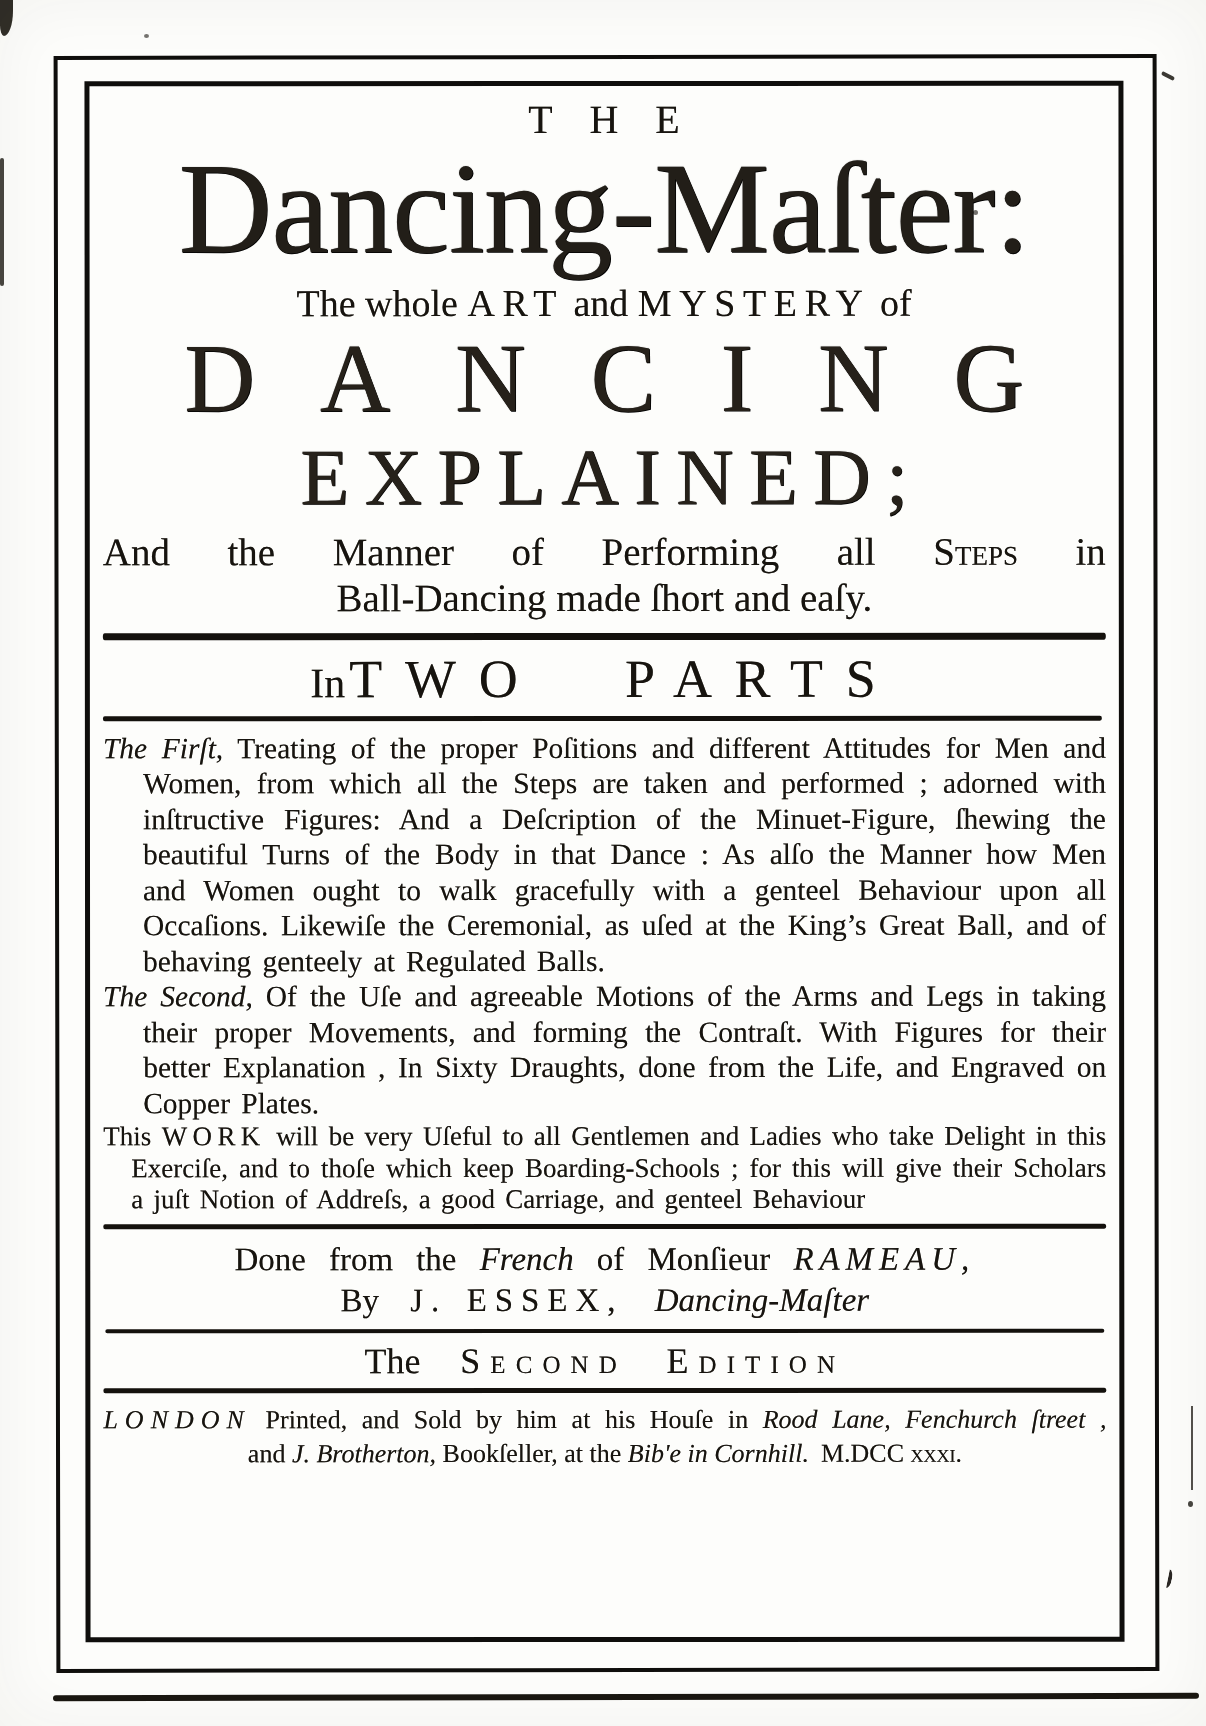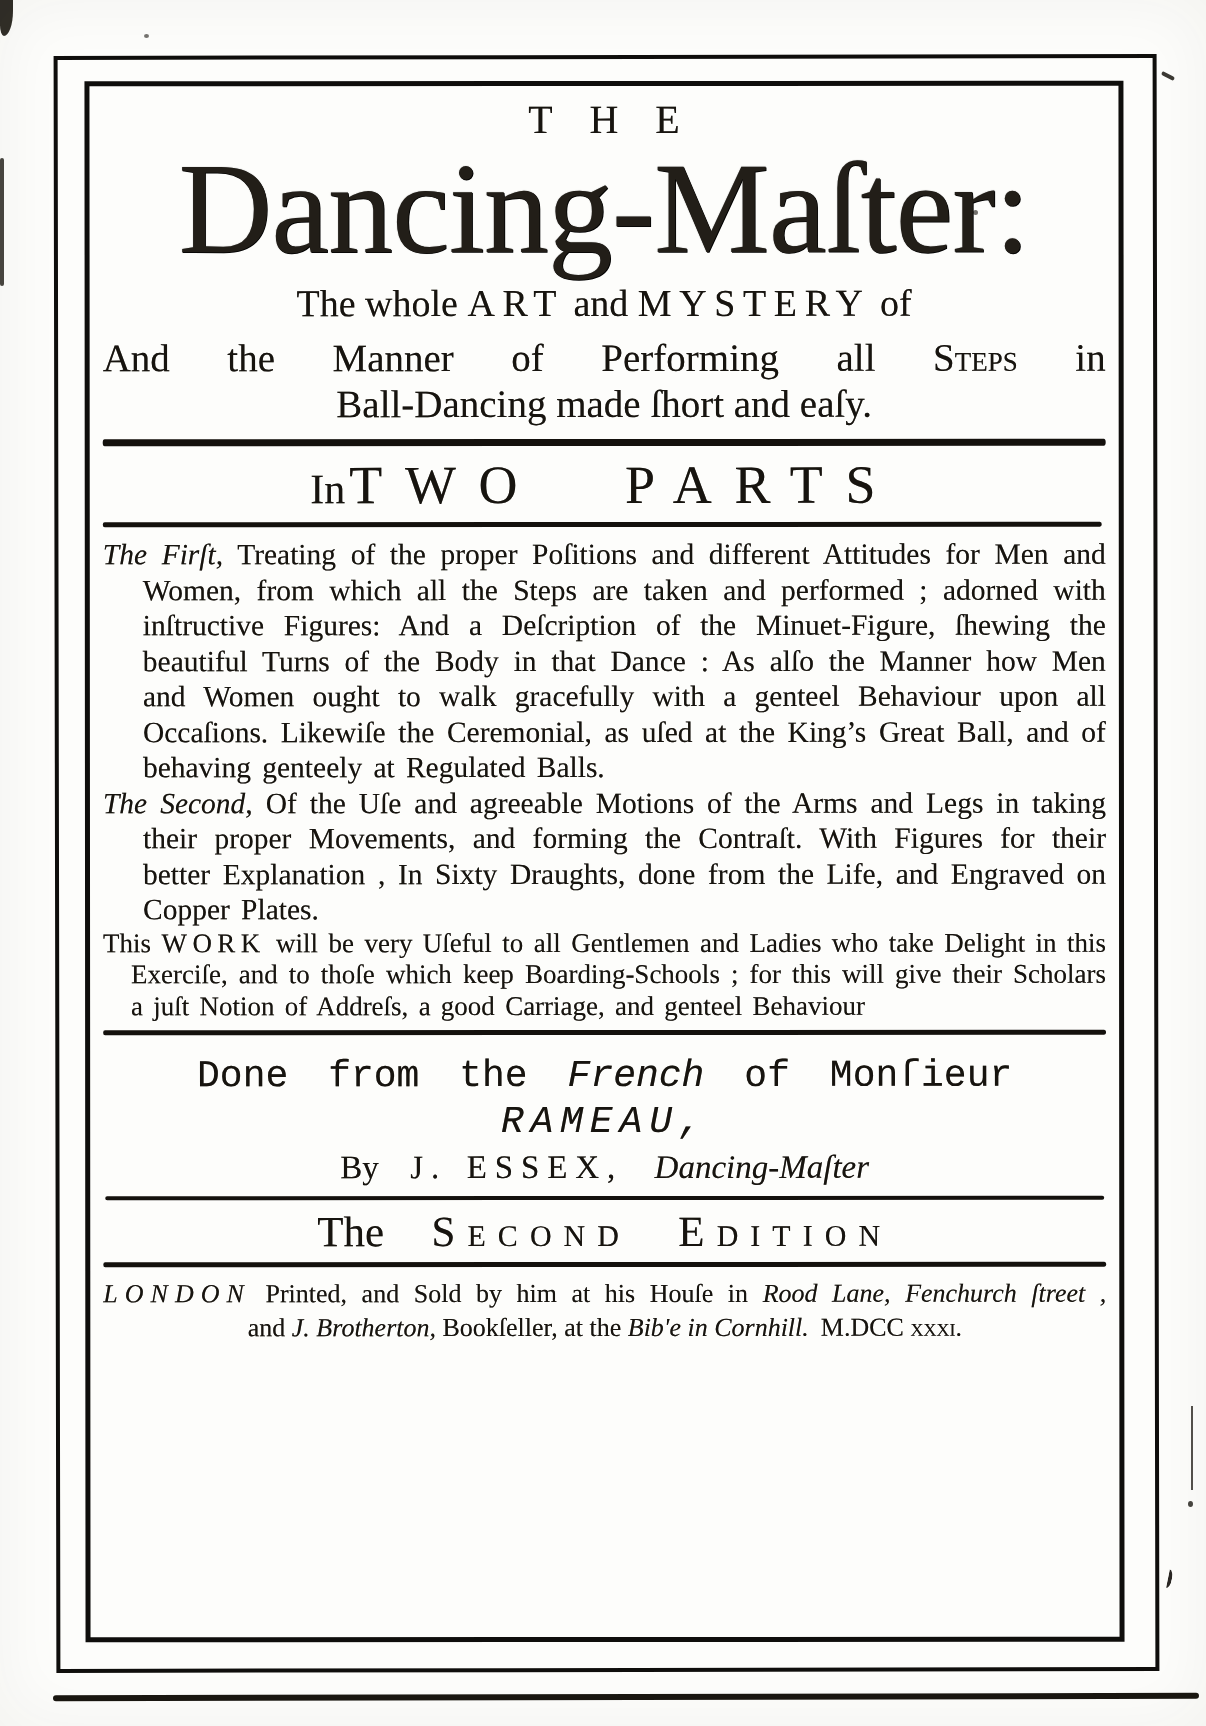--- a/index.html
+++ b/index.html
@@ -50,25 +50,25 @@
   .rule-4 { height:4px; margin:8px 2px 0 2px; }
   .rule-5 { height:5px; margin:6px 0 0 0; }
   .two-parts-line { margin-top:8px; }
   .two-parts-in { font-size:42px; }
   .two-parts-big { font-size:54px; letter-spacing:0.42em; word-spacing:0.9em; }
   .para { font-size:29.5px; line-height:35.5px; text-align:justify; word-spacing:0.13em;
           padding-left:40px; text-indent:-40px; }
   .para-first { margin-top:10px; }
   .para-note { font-size:27px; line-height:31.5px; padding-left:28px; text-indent:-28px; }
   .ital { font-style:italic; }
-  .done-line { font-size:38px; line-height:1.22; word-spacing:0.45em; margin-top:18px;font-family:Liberation Mono, monospace; }
+  .done-line { font-size:33px; line-height:1.22; word-spacing:0.45em; margin-top:10px; }
   .by-line { font-size:33px; line-height:1.28; word-spacing:0.7em; }
   .essex { letter-spacing:0.24em; word-spacing:0.1em; }
   .rameau { letter-spacing:0.18em; }
-  .edition-line { font-size:43px; margin:7px 0 6px 0; word-spacing:0.85em; }
+  .edition-line { font-size:36px; margin:7px 0 6px 0; word-spacing:0.85em; }
   .edition-word { font-variant:small-caps; letter-spacing:0.28em; }
   .imprint-1 { font-size:26px; line-height:1.22; margin-top:11px; }
   .imprint-2 { font-size:26px; line-height:1.22; margin-top:2px; }
   .london { font-style:italic; letter-spacing:0.27em; }
   .year { margin-left:12px; }
   .year-sc { font-variant:small-caps; }
   
   .art { position:absolute; background:#191610; }
   .art-topleft { left:0; top:0; width:13px; height:36px; border-radius:0 0 70% 30%; opacity:.9; }
   .art-left-sliver { left:0; top:158px; width:4px; height:128px; opacity:.8; border-radius:2px; }
@@ -103,21 +103,23 @@
     <div class="inner-frame">
       <div class="content">
 
         <div class="head-word">THE</div>
 
         <div class="main-title">Dancing-Maſter:</div>
 
 
         <div class="subtitle-line"><span>The whole</span> <span class="caps-sp">ART</span> <span>and</span> <span class="caps-sp">MYSTERY</span> <span>of</span></div>
 
+        <div class="dancing-line">DANCING</div>
 
+        <div class="explained-line">EXPLAINED;</div>
 
         <div class="manner-block">
           <div class="justify-line"><span>And the Manner of Performing all</span> <span class="sc">Steps</span> <span>in</span></div>
           <div>Ball-Dancing made ſhort and eaſy.</div>
         </div>
 
         <div class="rule rule-1"></div>
 
         <div class="two-parts-line"><span class="two-parts-in">In</span> <span class="two-parts-big">TWO PARTS</span></div>
 

